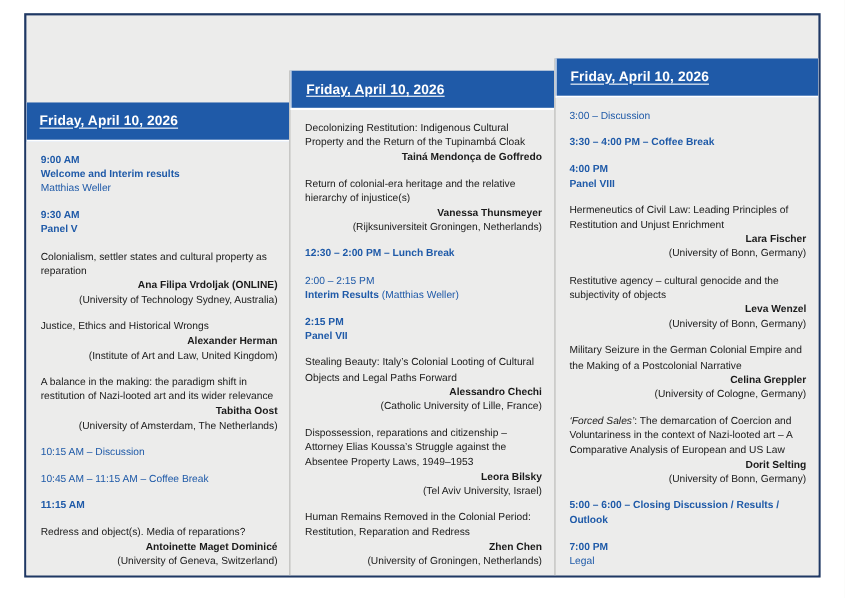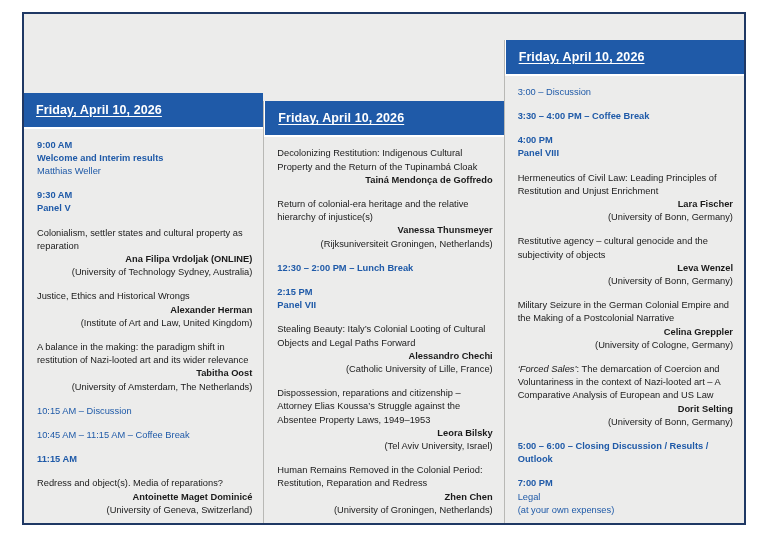--- a/index.html
+++ b/index.html
@@ -152,20 +152,24 @@
         </div>
         <div class="entry">
           <div class="line">Return of colonial-era heritage and the relative hierarchy of injustice(s)</div>
           <div class="line bold right">Vanessa Thunsmeyer</div>
           <div class="line right">(Rijksuniversiteit Groningen, Netherlands)</div>
         </div>
         <div class="entry">
           <div class="line blue bold">12:30 – 2:00 PM – Lunch Break</div>
         </div>
         <div class="entry">
+          <div class="line blue">2:00 – 2:15 PM</div>
+          <div class="line blue bold"><span>Interim Results</span><span class="plain"> (Matthias Weller)</span></div>
+        </div>
+        <div class="entry">
           <div class="line blue bold">2:15 PM</div>
           <div class="line blue bold">Panel VII</div>
         </div>
         <div class="entry">
           <div class="line">Stealing Beauty: Italy’s Colonial Looting of Cultural Objects and Legal Paths Forward</div>
           <div class="line bold right">Alessandro Chechi</div>
           <div class="line right">(Catholic University of Lille, France)</div>
         </div>
         <div class="entry">
           <div class="line">Dispossession, reparations and citizenship – Attorney Elias Koussa’s Struggle against the Absentee Property Laws, 1949–1953</div>
@@ -213,17 +217,16 @@
           <div class="line"><i>‘Forced Sales’</i>: The demarcation of Coercion and Voluntariness in the context of Nazi-looted art – A Comparative Analysis of European and US Law</div>
           <div class="line bold right">Dorit Selting</div>
           <div class="line right">(University of Bonn, Germany)</div>
         </div>
         <div class="entry">
           <div class="line blue bold">5:00 – 6:00 – Closing Discussion / Results / Outlook</div>
         </div>
         <div class="entry">
           <div class="line blue bold">7:00 PM</div>
           <div class="line blue">Legal</div>
-          <div class="line blue">(at your own expenses)</div>
         </div>
       </div>
     </div>
   </div>
 
 </body></html>

